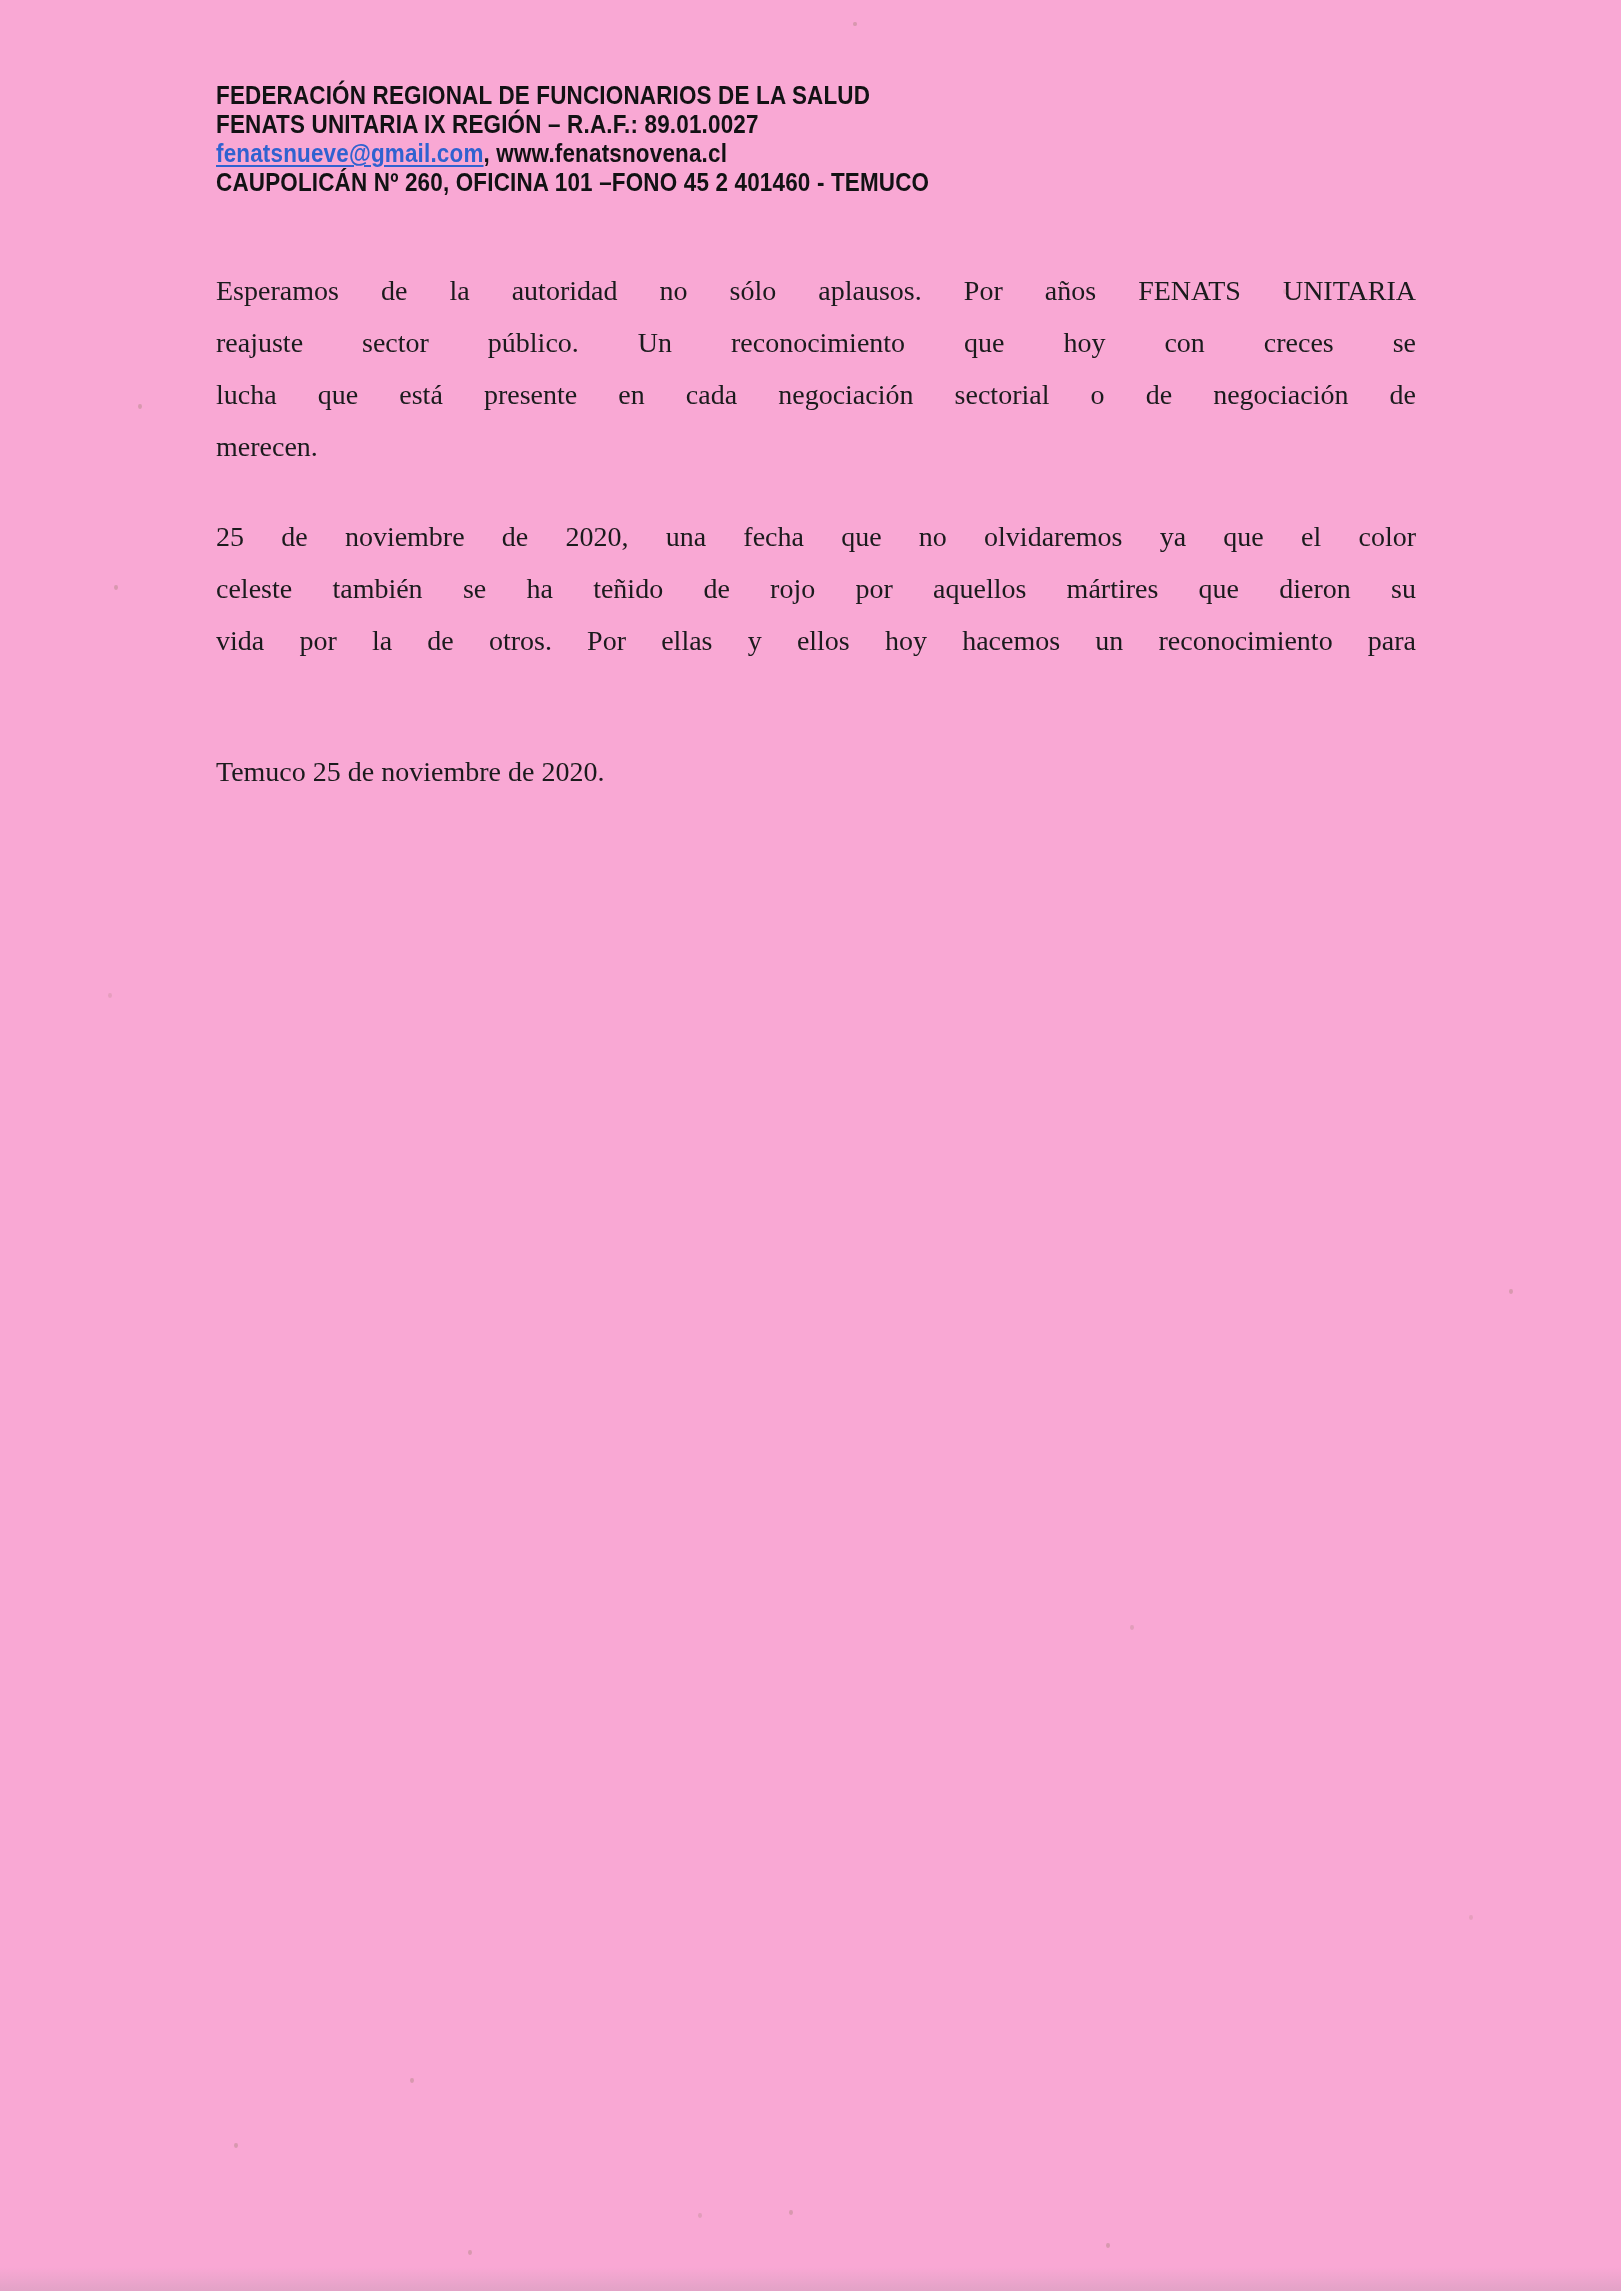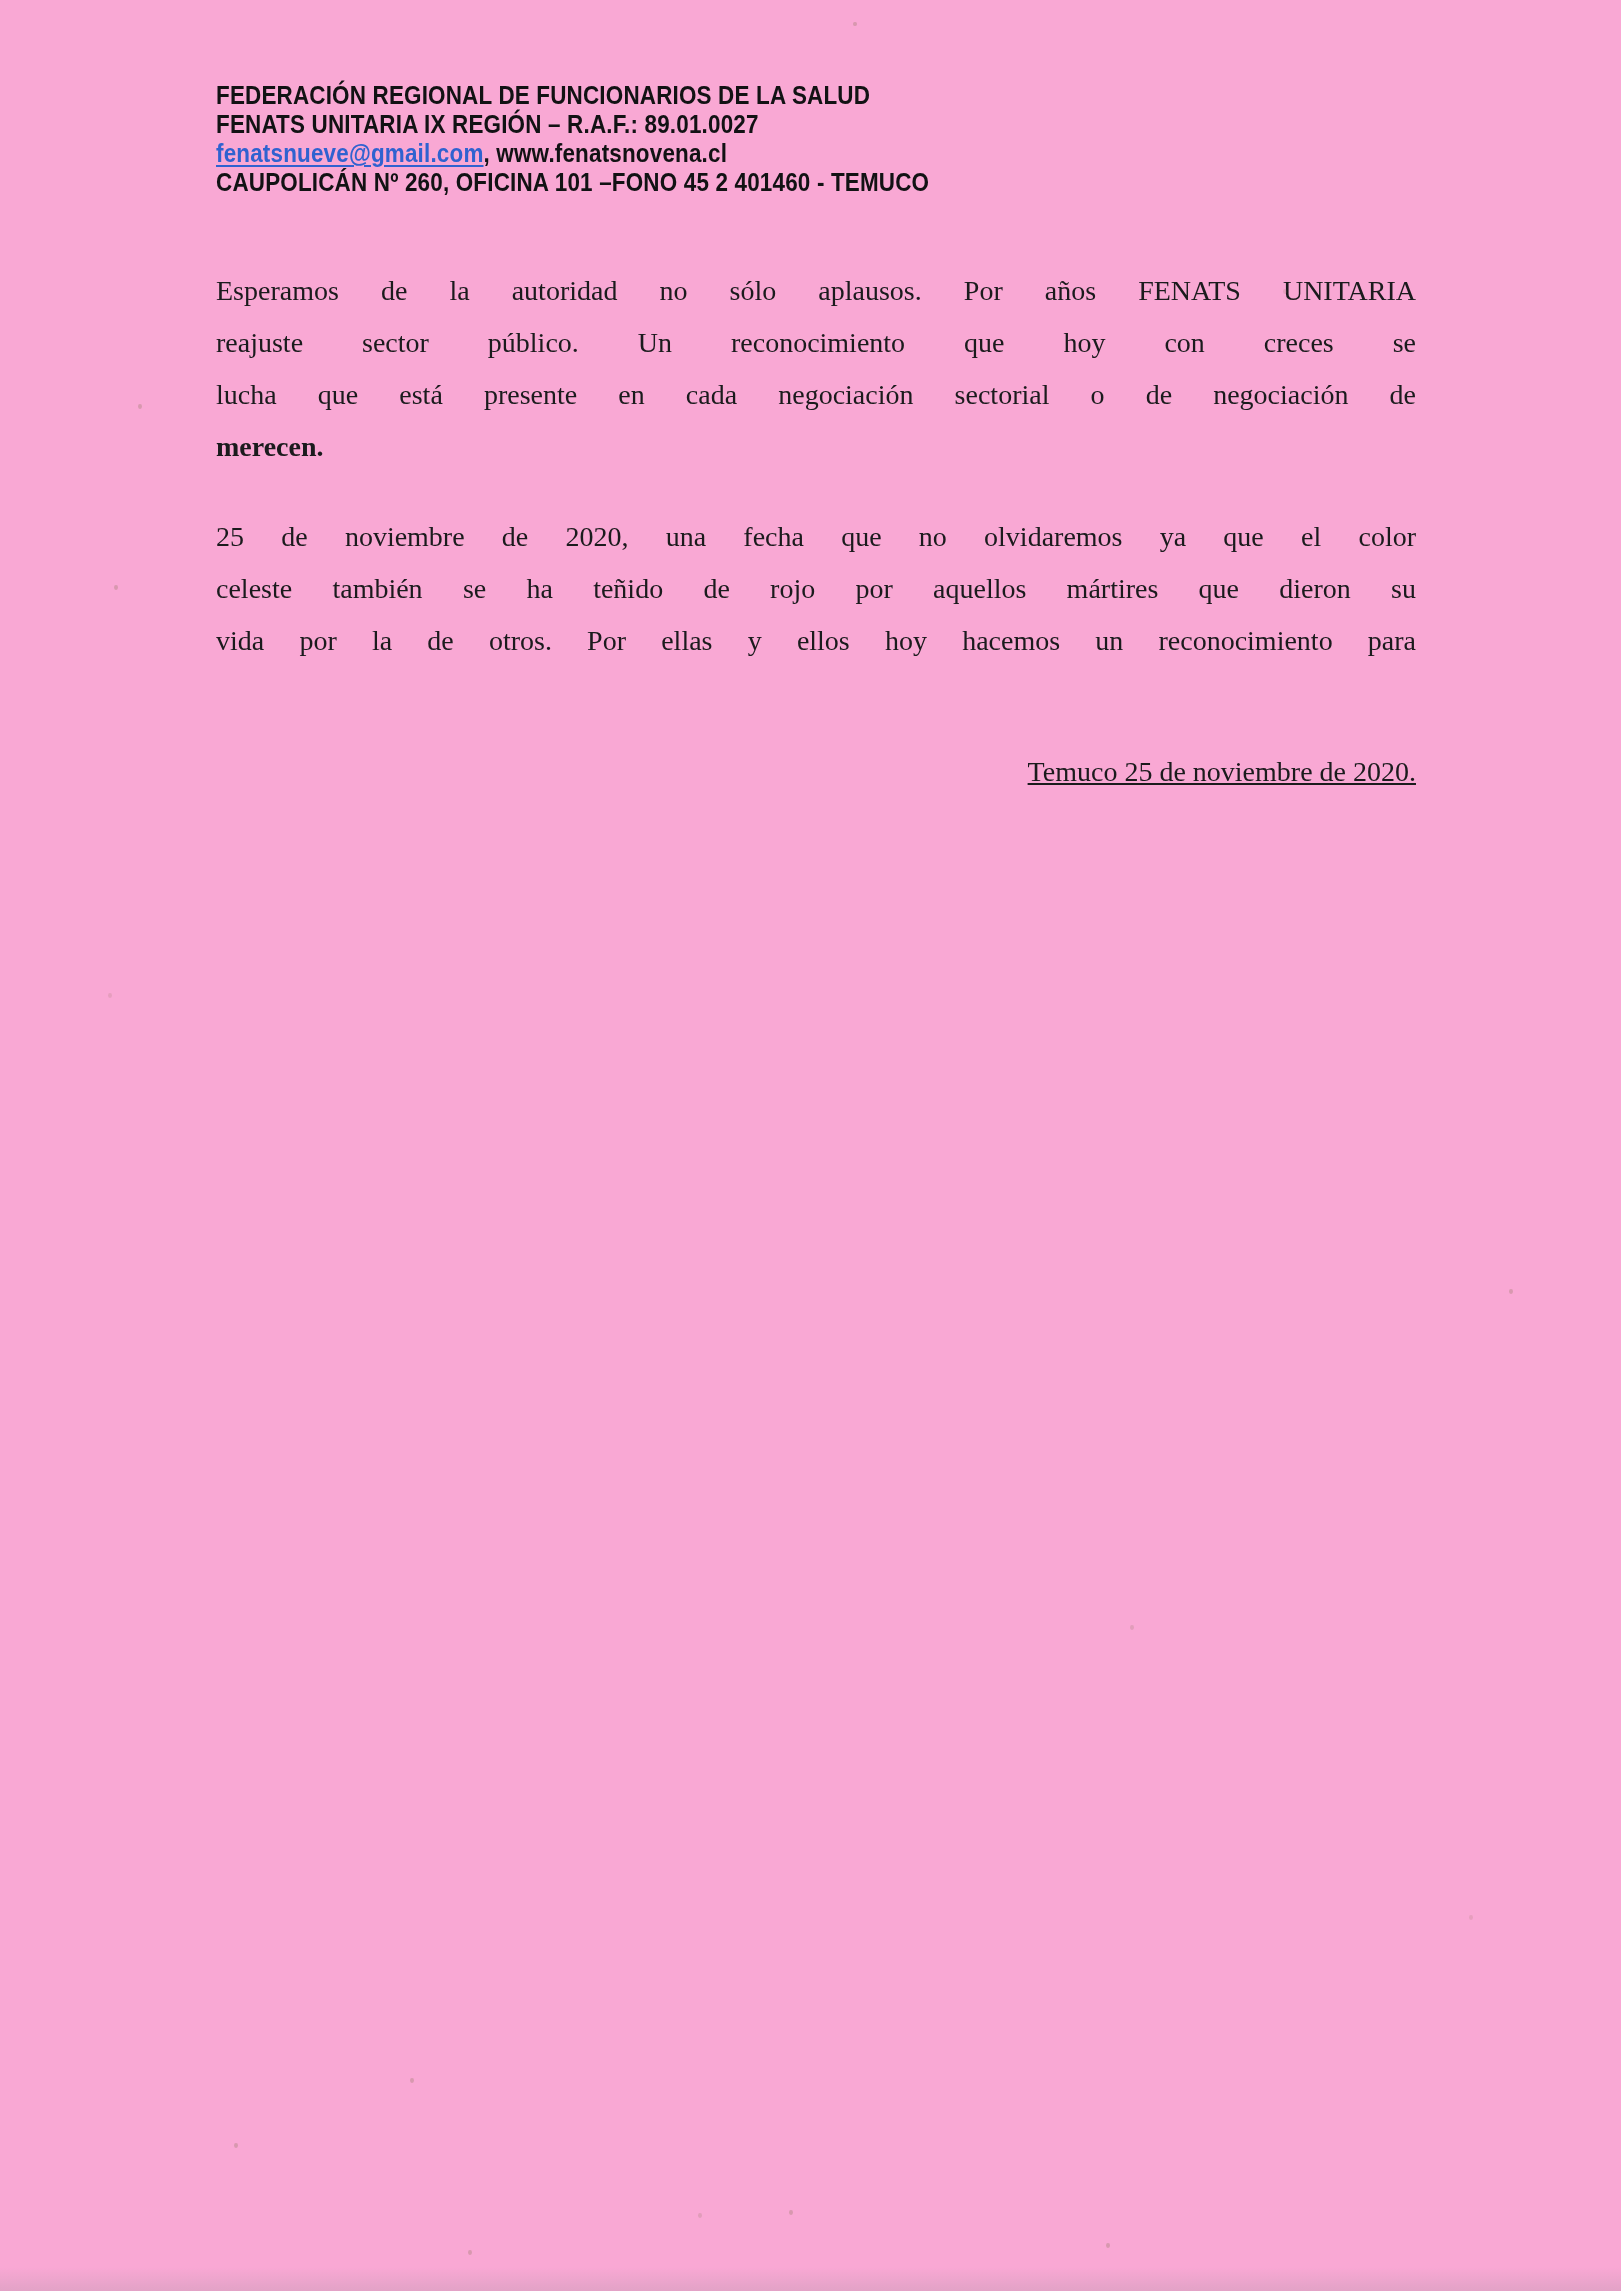--- a/index.html
+++ b/index.html
@@ -75,26 +75,24 @@
   }
   .para { margin: 0 0 38px 0; }
   .para .line {
     text-align: justify;
     text-align-last: justify;
     overflow: hidden;
     white-space: nowrap;
   }
   .para .line.last {
     text-align-last: left;
-    font-weight: bold;
   }
   .closing {
     margin-top: 79px;
-    text-align: right;
-    text-decoration: underline;
+    text-align: left;
   }
 </style>
 </head>
 <body>
 
 <div class="page">
 
   <div class="letterhead" style="color: rgb(18, 18, 20);">
     <span class="lh-line">FEDERACIÓN REGIONAL DE FUNCIONARIOS DE LA SALUD</span>
     <span class="lh-line">FENATS UNITARIA IX REGIÓN – R.A.F.: 89.01.0027</span>

